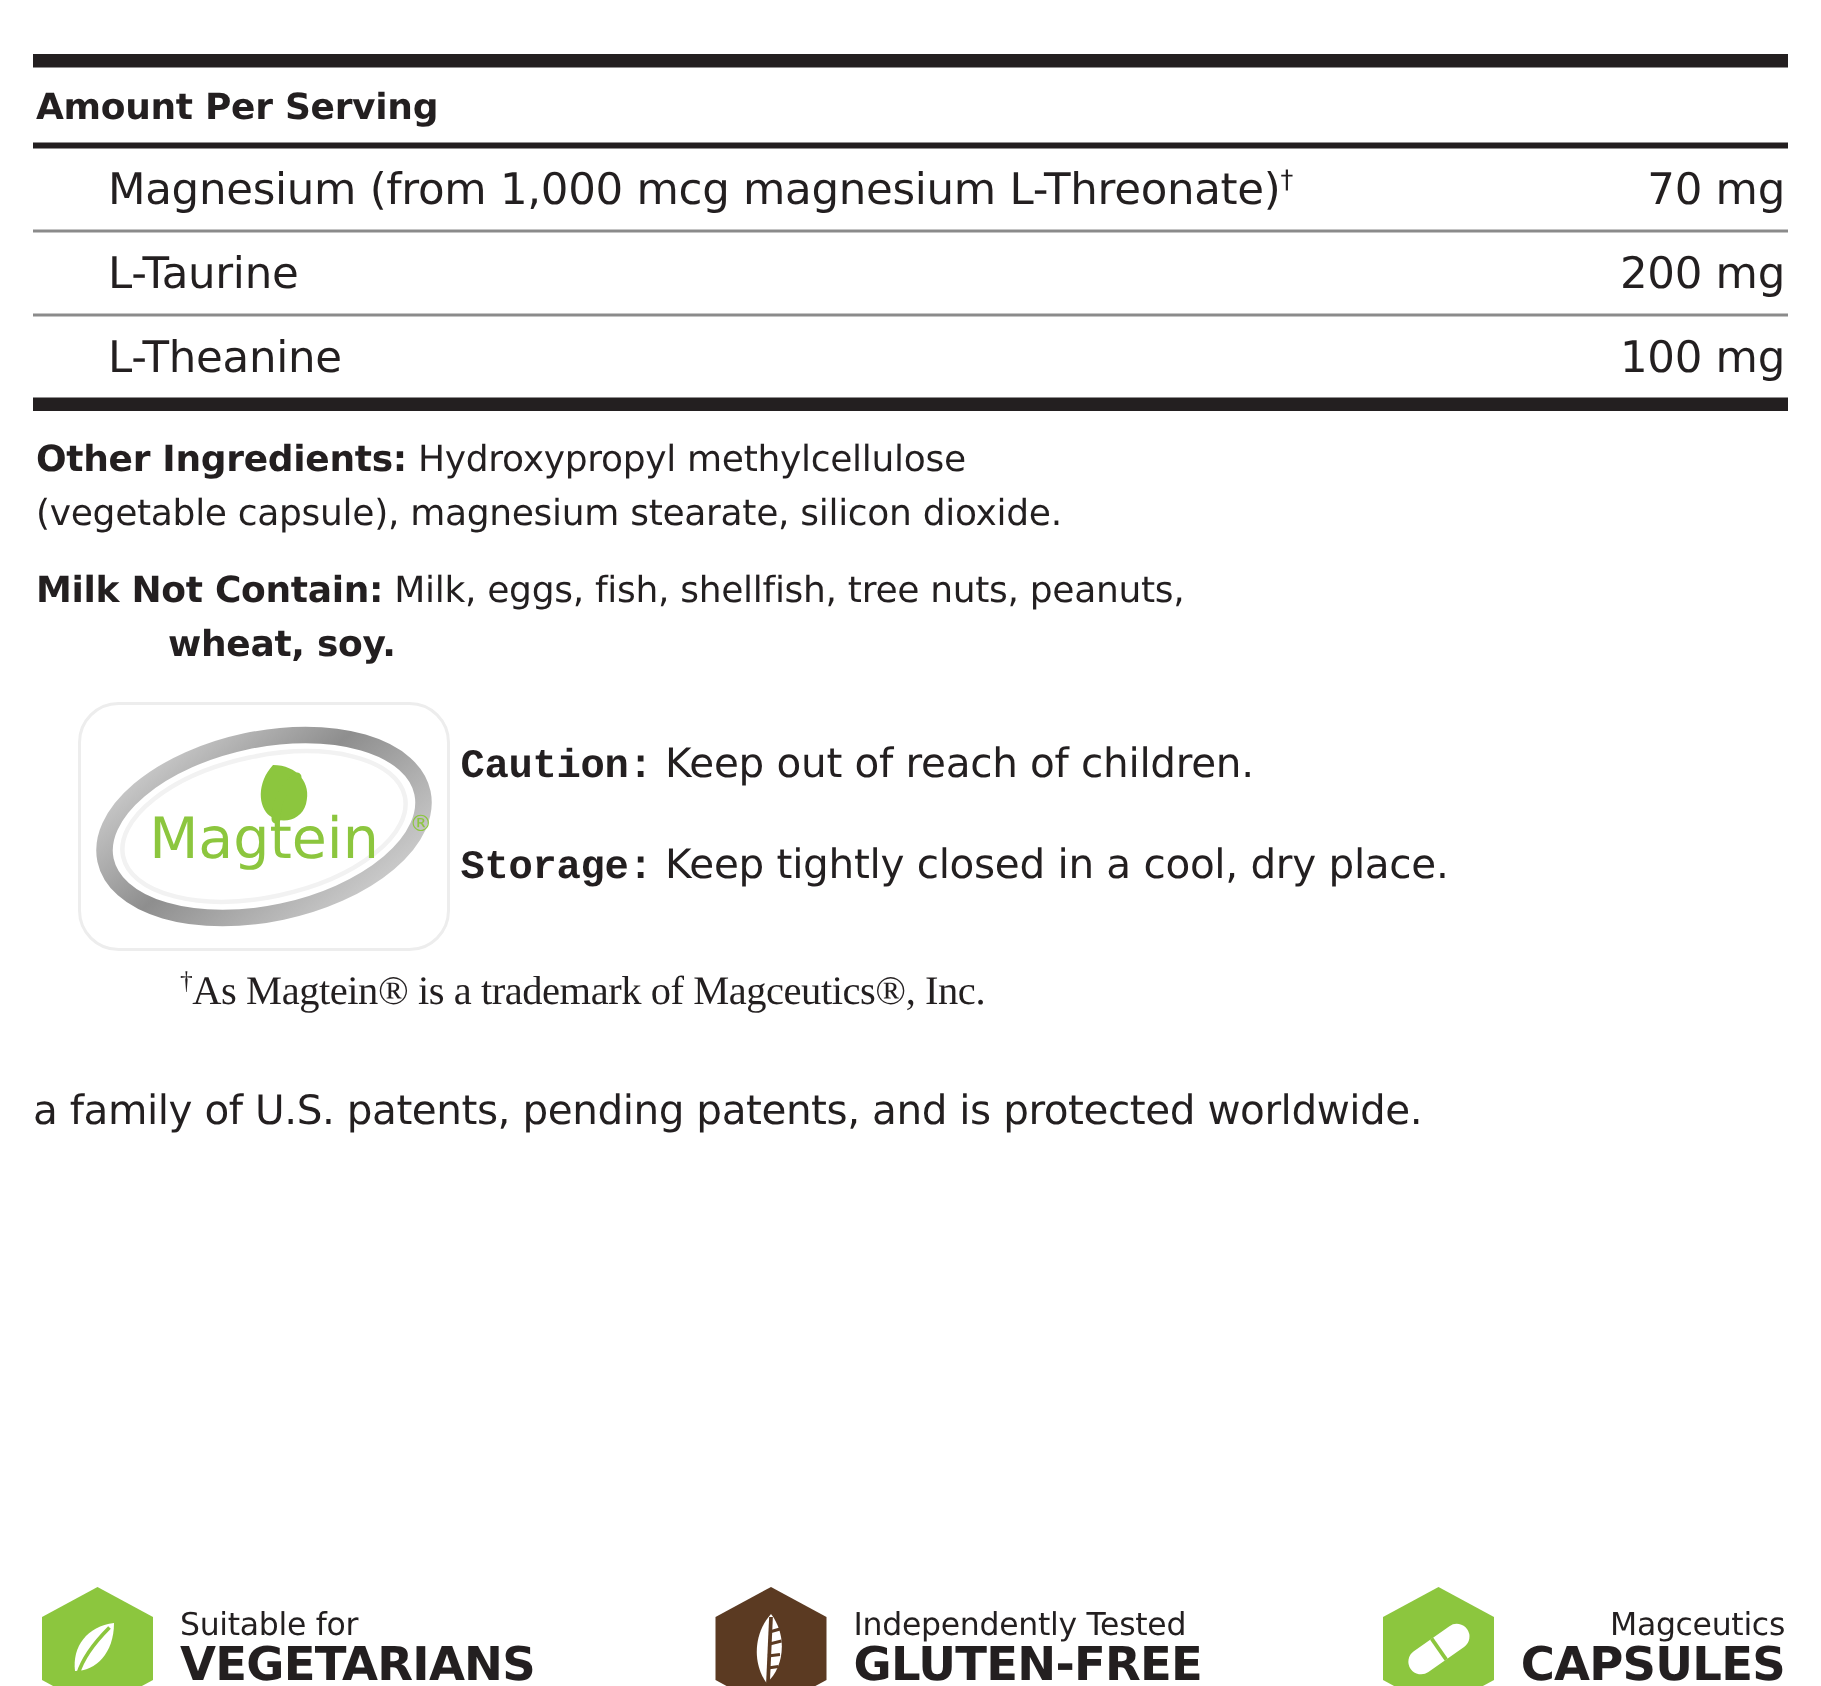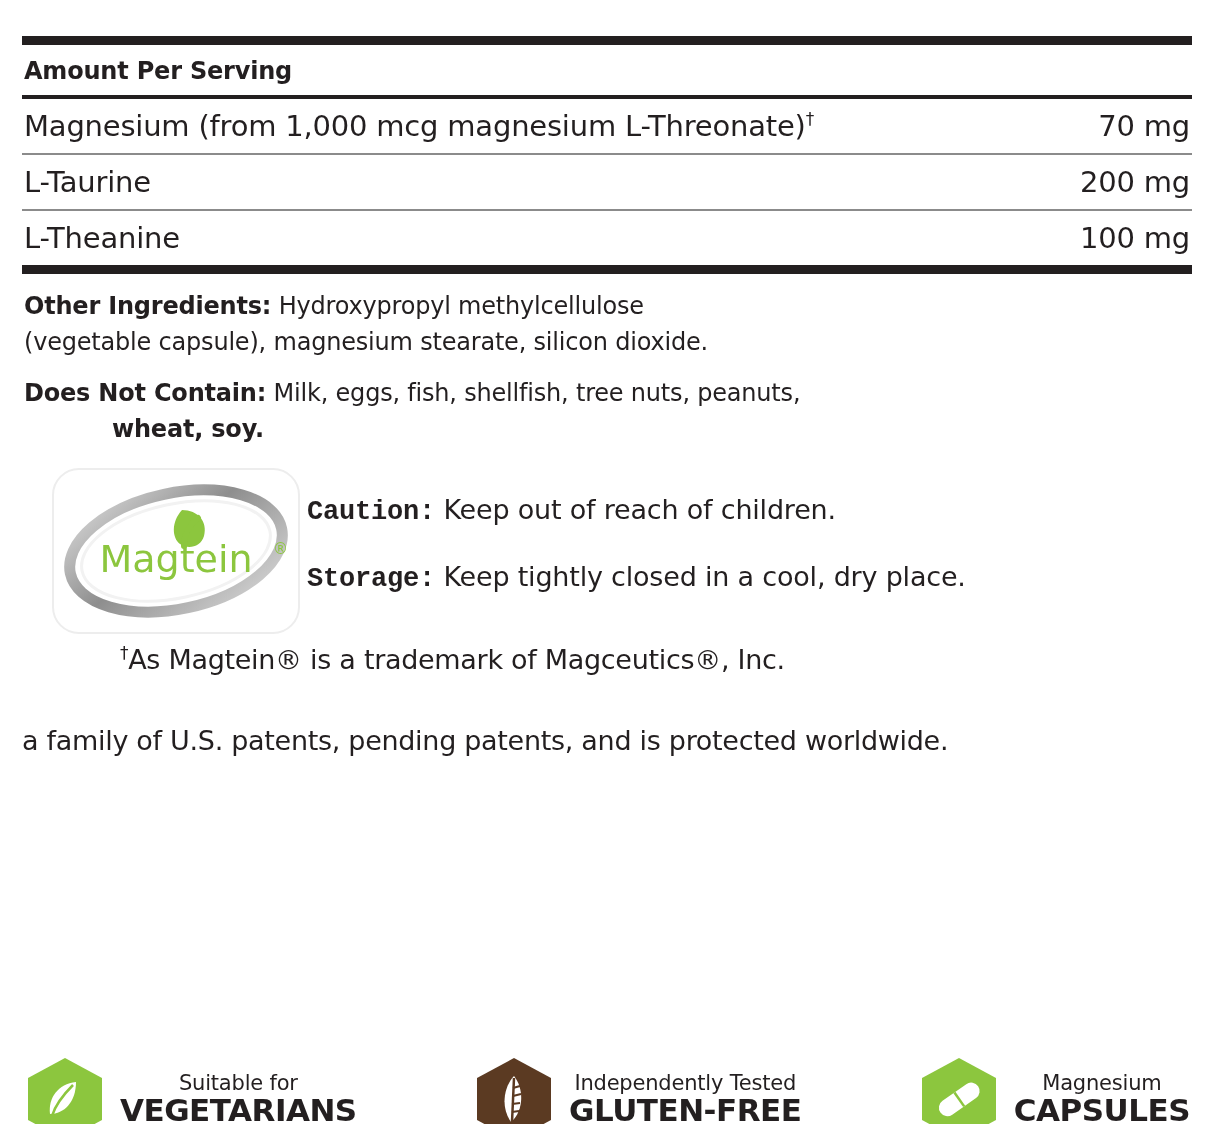--- a/index.html
+++ b/index.html
@@ -48,20 +48,21 @@
     padding: 12px 2px 10px 2px;
   }
 
   .nutrient-row {
     display: flex;
     align-items: baseline;
     justify-content: space-between;
     padding: 10px 2px 10px 2px;
     font-size: 29px;
     letter-spacing: -0.2px;
+    margin-left: 48px;
   }
   .nutrient-name sup {
     font-size: 17px;
     vertical-align: super;
   }
   .nutrient-amt {
     white-space: nowrap;
   }
 
   
@@ -112,20 +113,21 @@
 
   .trademark {
     font-size: 27px;
     line-height: 1.5;
     letter-spacing: -0.3px;
     margin-top: 4px;
   }
   .trademark .first-line {
     display: block;
     padding-left: 98px;
+    font-family: Liberation Serif, serif;
   }
   .trademark sup { font-size: 17px; vertical-align: super; }
 
   
   .badges {
     position: absolute;
     left: 0;
     right: 0;
     bottom: 18px;
     display: flex;
@@ -142,21 +144,20 @@
     flex: 0 0 auto;
     margin-right: 14px;
   }
   .badge-text {
     line-height: 1.05;
   }
   .badge-top {
     font-size: 21px;
     letter-spacing: -0.2px;
     display: block;
-    text-align: center;
   }
   .badge-bottom {
     font-size: 31px;
     font-weight: bold;
     letter-spacing: -0.5px;
     display: block;
   }
   .badge-3 .badge-text { text-align: right; }
 </style>
 </head>
@@ -188,21 +189,21 @@
   </div>
 
   <div class="rule-thick"></div>
 
   <div class="para">
     <b>Other Ingredients:</b><span> Hydroxypropyl methylcellulose</span><br>
     <span>(vegetable capsule), magnesium stearate, silicon dioxide.</span>
   </div>
 
   <div class="para">
-    <b>Does Not Contain:</b><span> Milk, eggs, fish, shellfish, tree nuts, peanuts,</span><br>
+    <b>Milk Not Contain:</b><span> Milk, eggs, fish, shellfish, tree nuts, peanuts,</span><br>
     <span class="indent">wheat, soy.</span>
   </div>
 
   <div class="mid-block">
 
     <div class="magtein-wrap">
       <div class="magtein">
         <svg width="252" height="170" viewBox="0 0 252 170">
           <defs>
             <linearGradient id="swoosh" x1="0" y1="0" x2="1" y2="1">
@@ -275,20 +276,20 @@
 
     <div class="badge badge-3">
       <svg class="hex" width="82" height="86" viewBox="0 0 82 86">
         <polygon points="41,2 78,22 78,64 41,84 4,64 4,22" fill="#8cc63e"></polygon>
         <g transform="rotate(-35 41 43)">
           <rect x="18" y="35" width="46" height="17" rx="8.5" ry="8.5" fill="#ffffff"></rect>
           <line x1="41" y1="35" x2="41" y2="52" stroke="#8cc63e" stroke-width="2.5"></line>
         </g>
       </svg>
       <div class="badge-text">
-        <span class="badge-top">Magnesium</span>
+        <span class="badge-top">Magceutics</span>
         <span class="badge-bottom">CAPSULES</span>
       </div>
     </div>
 
   </div>
 
 </div>
 
 </body></html>

